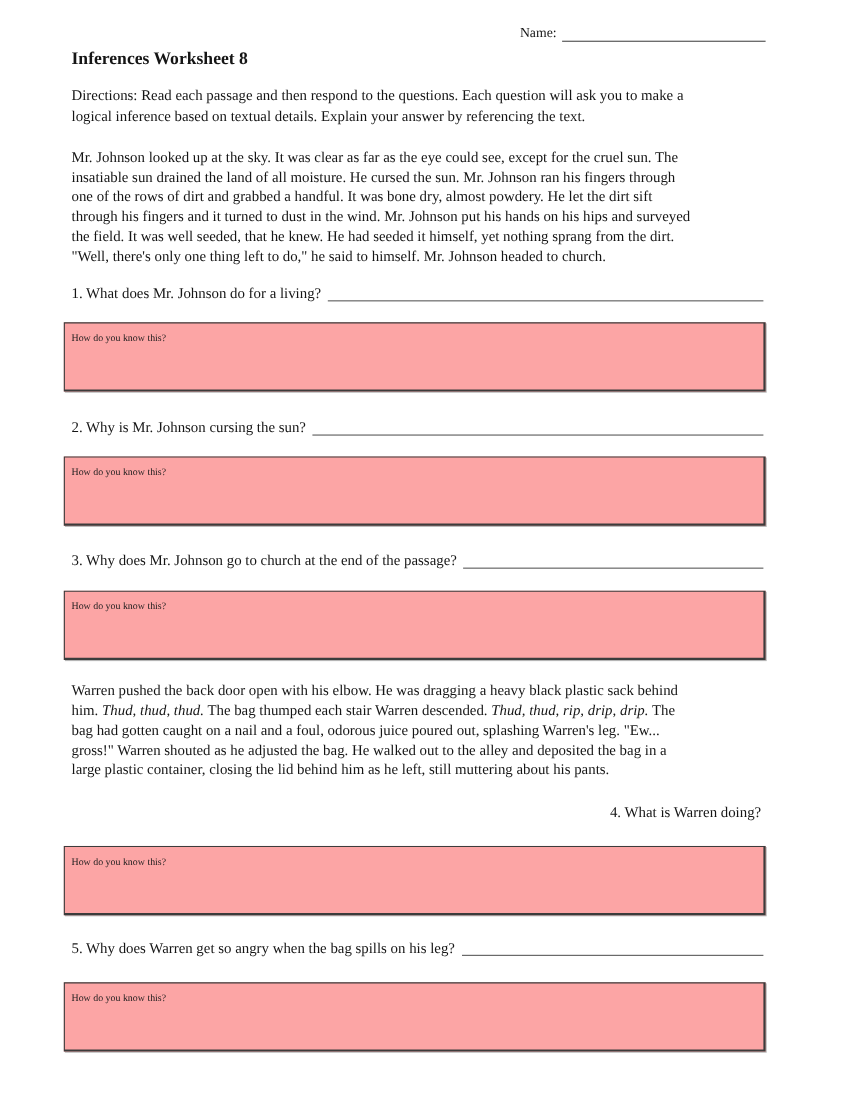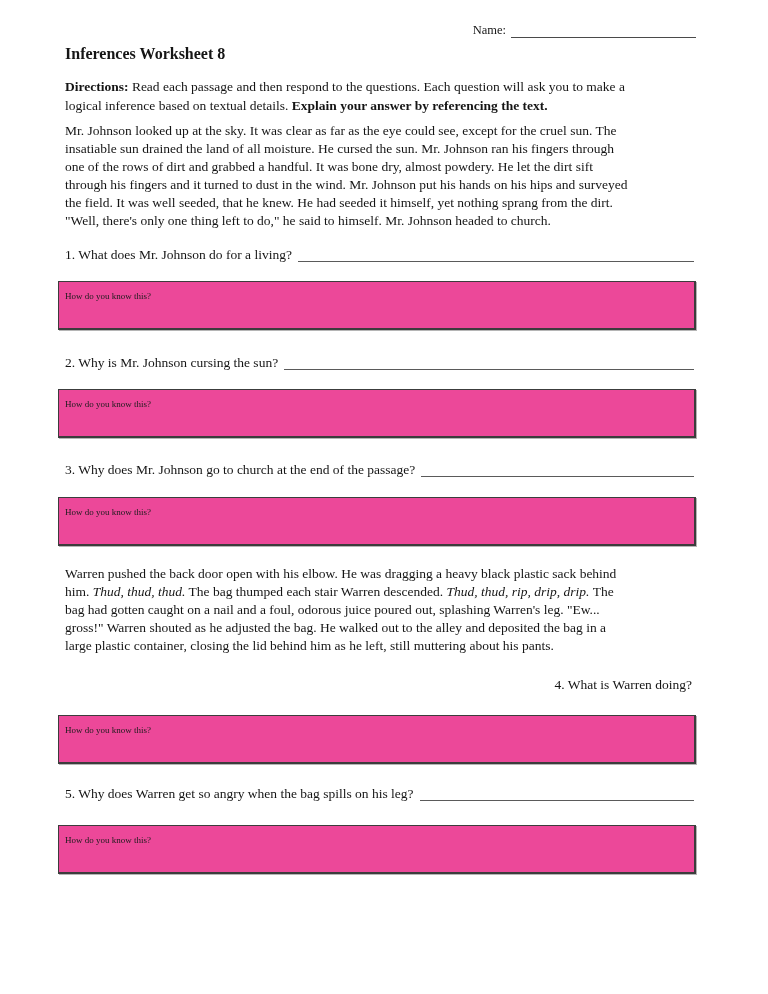--- a/index.html
+++ b/index.html
@@ -36,46 +36,46 @@
   }
   .directions {
     margin-top: 13px;
     font-size: 13.5px;
     line-height: 19px;
   }
   .passage {
     font-size: 13.5px;
     line-height: 18px;
   }
-  .passage-1 { margin-top: 7px; }
+  .passage-1 { margin-top: 19px; }
   .passage-2 { margin-top: 19px; }
   .line { display: block; white-space: nowrap; }
-  .b { font-weight: bold; margin-top: 21px; }
+  .b { font-weight: normal; margin-top: 21px; }
   .it { font-style: italic; }
   .question-line {
     display: flex;
     align-items: flex-end;
     font-size: 13.5px;
     line-height: 18px;
   }
   .q-blank {
     flex: 1;
     border-bottom: 1px solid #5a5a5a;
     margin-left: 6px;
     margin-bottom: 2px;
     margin-right: -2px;
   }
   .answer-box {
     margin-left: -7px;
     width: calc(100% + 11px);
-    height: 49px;
+    height: 63px;
     border: 1px solid #3c3c3c;
     border-right-width: 2px;
     border-bottom-width: 2px;
-    background: #ec4899;
+    background: #fca5a5;
     box-shadow: 1px 1px 0 rgba(90,90,90,0.45);
     padding: 3px 6px;
   }
   .box-label {
     font-size: 9px;
     line-height: 11px;
     color: #1c1c1c;
   }
   .mt-q1 { margin-top: 16px; align-items: flex-end; }
   .mt-box1 { margin-top: 17px; }

